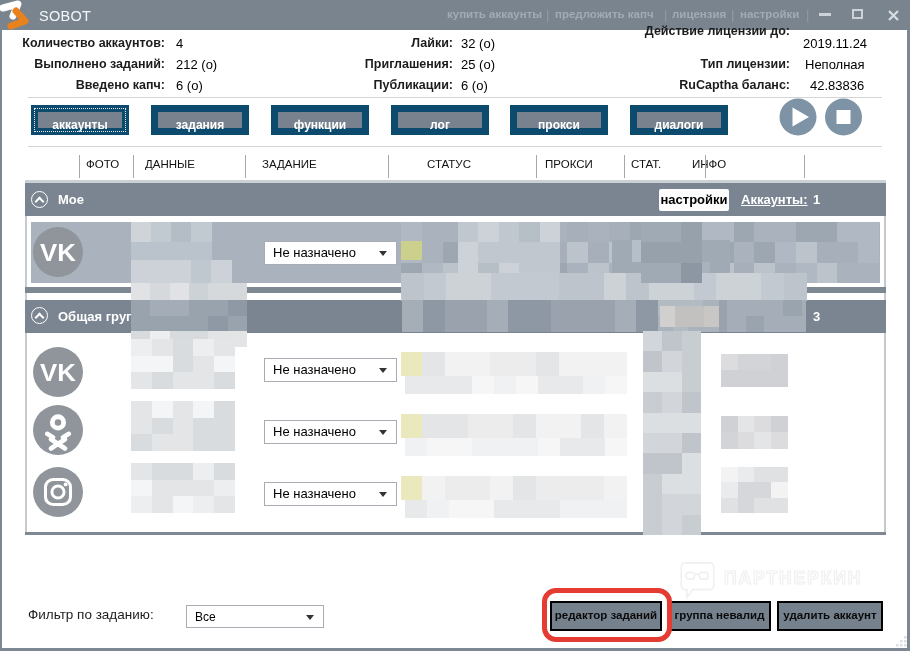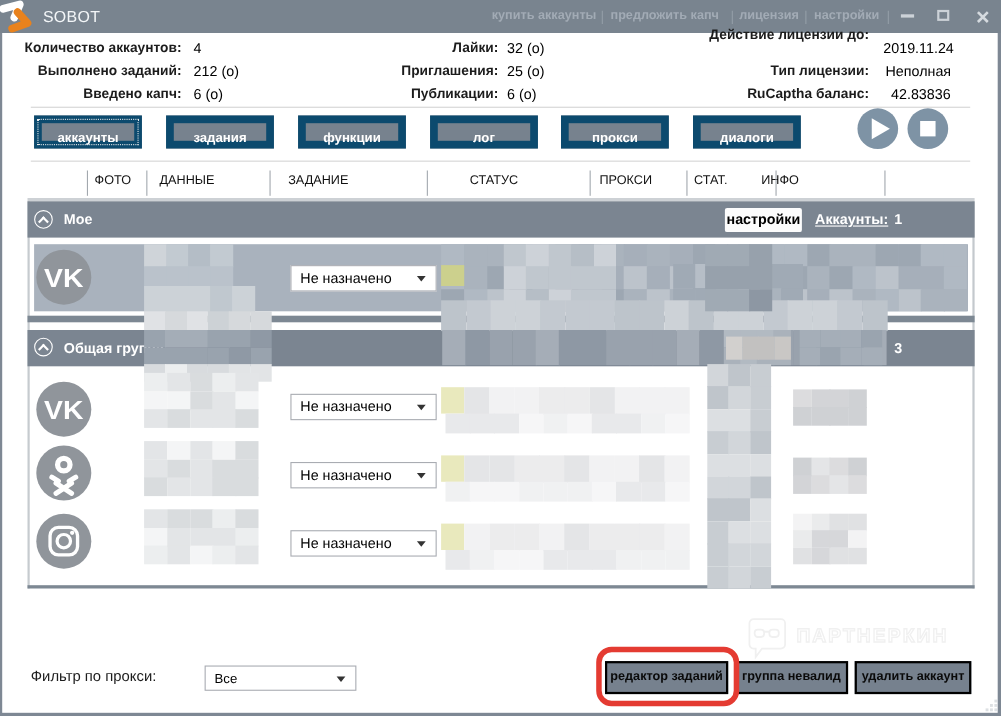--- a/index.html
+++ b/index.html
@@ -511,21 +511,21 @@
 <i class="m" style="left:754.0px;top:464.0px;width:17.0px;height:20.5px;background:#dddfe1"></i>
 <i class="m" style="left:770.5px;top:464.0px;width:17.0px;height:20.5px;background:#e7e8ea"></i>
 <i class="m" style="left:721.0px;top:484.0px;width:17.0px;height:20.5px;background:#cdd0d3"></i>
 <i class="m" style="left:737.5px;top:484.0px;width:17.0px;height:20.5px;background:#cdd0d3"></i>
 <i class="m" style="left:754.0px;top:484.0px;width:17.0px;height:20.5px;background:#dddfe1"></i>
 <i class="m" style="left:770.5px;top:484.0px;width:17.0px;height:20.5px;background:#dddfe1"></i>
 <div class="dd" style="top:358px;">Не назначено</div>
 <div class="dd" style="top:420px;">Не назначено</div>
 <div class="dd" style="top:482px;">Не назначено</div>
 
-<div class="abs" style="left:28px;top:607px;font-size:13.5px;color:#1d1d1d;">Фильтр по прокси:</div>
+<div class="abs" style="left:28px;top:607px;font-size:13.5px;color:#1d1d1d;">Фильтр по заданию:</div>
 <div class="dd" style="left:186px;top:605px;width:138px;height:23px;font-size:12px;">Все</div>
 
 <div class="abs" style="left:724px;top:568px;font-size:17.5px;font-weight:bold;letter-spacing:1.9px;color:rgba(255,255,255,0);-webkit-text-stroke:1.2px #f0f0f0;">ПАРТНЕРКИН</div>
 <svg class="abs" style="left:678px;top:560px" width="39" height="42" viewBox="0 0 40 44">
   <g fill="none" stroke="#f0f0f0" stroke-width="1.7">
     <path d="M7 3 h26 a4 4 0 0 1 4 4 v20 a4 4 0 0 1 -4 4 h-18 l-6 8 v-8 h-2 a4 4 0 0 1 -4 -4 v-20 a4 4 0 0 1 4 -4 z"></path>
     <rect x="8" y="13" width="9" height="7" rx="3"></rect>
     <rect x="22" y="13" width="9" height="7" rx="3"></rect>
     <path d="M17 15 h5"></path>
   </g>

